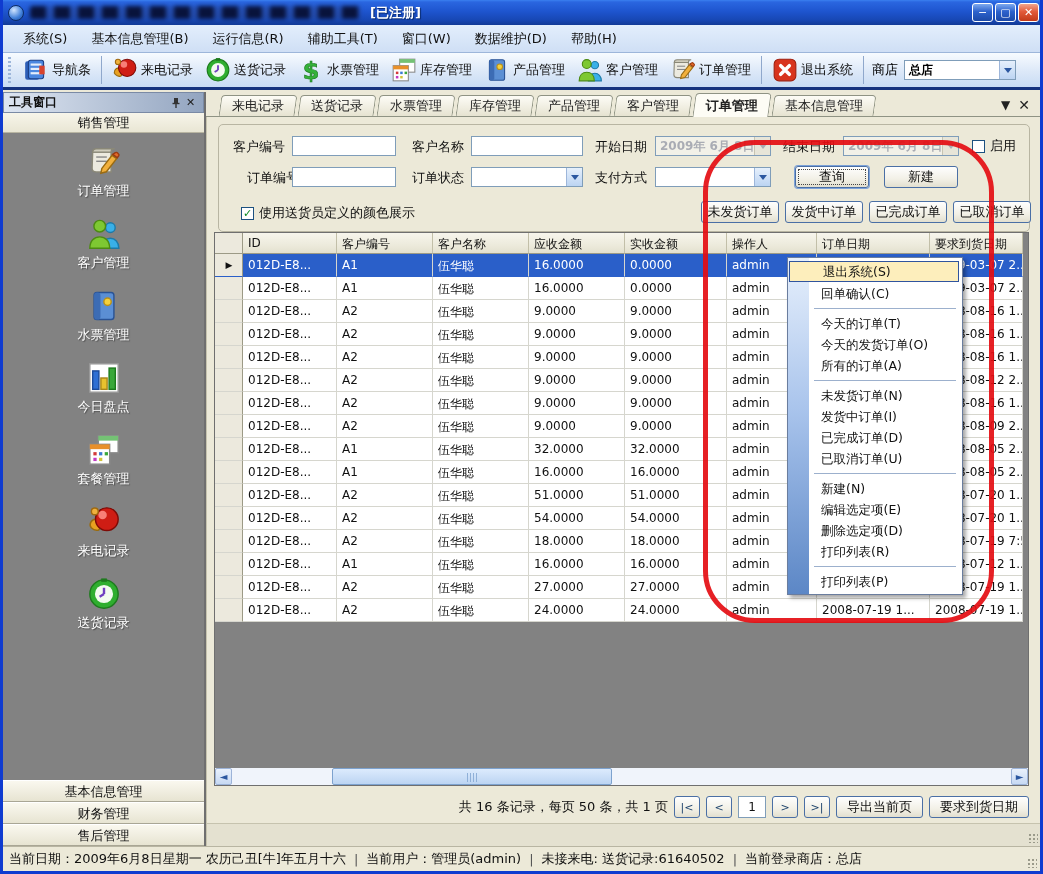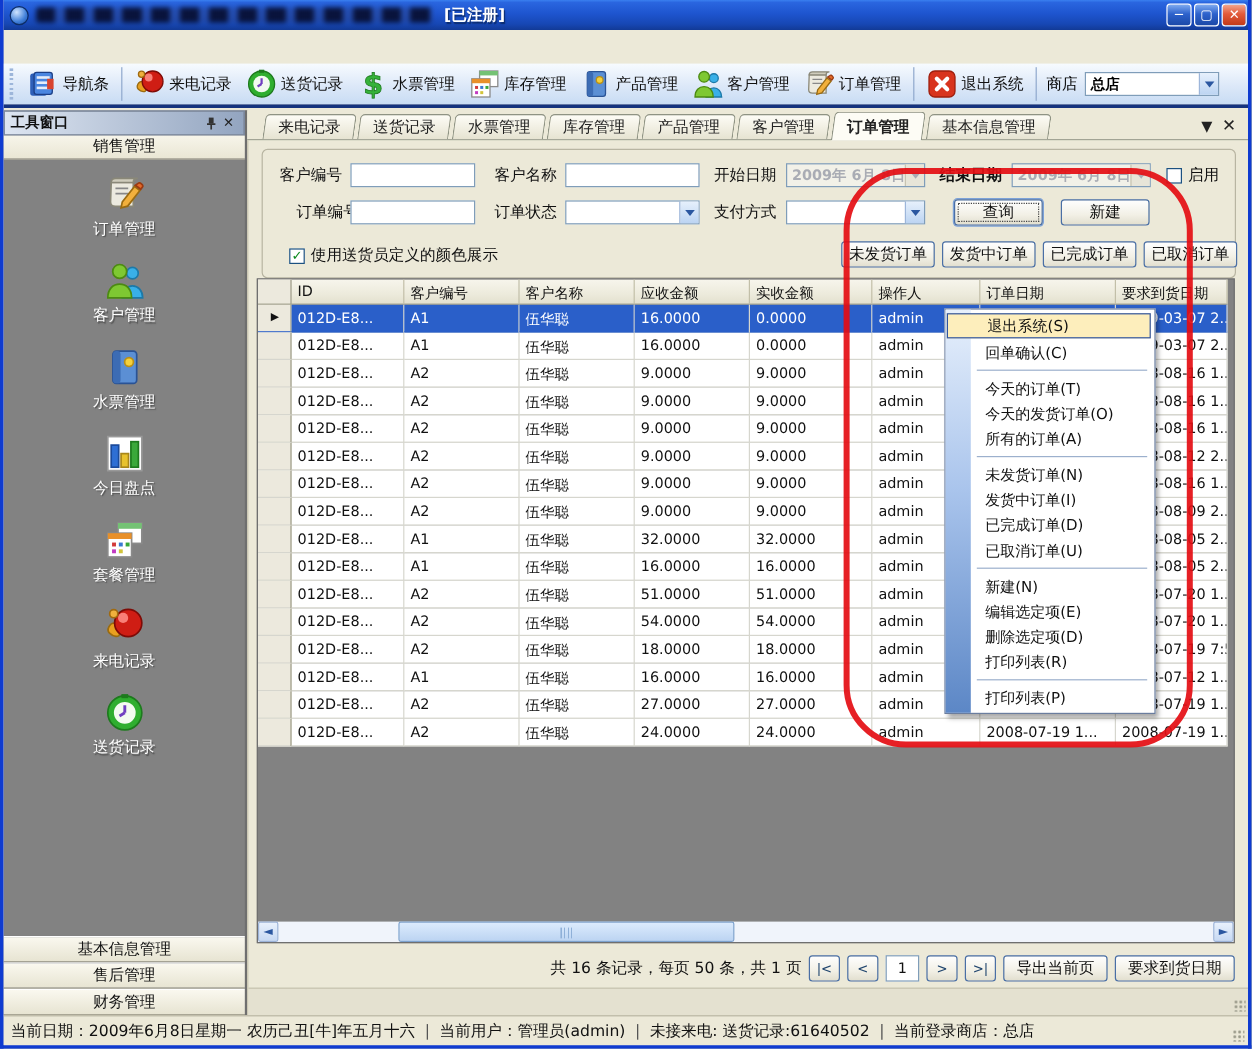--- a/index.html
+++ b/index.html
@@ -136,20 +136,29 @@
     <div class="app-icon"></div>
     <div class="title-redact"></div>
     <div class="title-reg">[已注册]</div>
     <div class="win-btns">
       <div class="win-btn">─</div>
       <div class="win-btn">▢</div>
       <div class="win-btn close">✕</div>
     </div>
   </div>
 
+  <div class="menubar" id="menubar">
+      <div class="menu-item">系统(S)</div>
+      <div class="menu-item">基本信息管理(B)</div>
+      <div class="menu-item">运行信息(R)</div>
+      <div class="menu-item">辅助工具(T)</div>
+      <div class="menu-item">窗口(W)</div>
+      <div class="menu-item">数据维护(D)</div>
+      <div class="menu-item">帮助(H)</div>
+    </div>
 
   <div class="toolbar" id="toolbar">
       <div class="grip"></div>
       <div class="tb-btn">
         <span style="display: inline-flex; width: 26px; height: 26px;">
           <svg viewBox="0 0 24 24" width="100%" height="100%">
             <rect x="2" y="4" width="13" height="17" rx="2" fill="#2e5fb8"></rect>
             <rect x="5" y="3" width="14" height="17" rx="2" fill="#4a86e0" stroke="#1c3f86"></rect>
             <rect x="7" y="6" width="10" height="2" fill="#fff" opacity=".85"></rect>
             <rect x="7" y="10" width="10" height="2" fill="#fff" opacity=".85"></rect>
@@ -358,22 +367,22 @@
               <line x1="12" y1="12" x2="12" y2="7.6" stroke="#7040c0" stroke-width="1.7"></line>
               <line x1="12" y1="12" x2="8.9" y2="13.9" stroke="#7040c0" stroke-width="1.7"></line>
               <rect x="10" y="1" width="4" height="2.4" fill="#1d7a1d"></rect>
             </svg>
           </span>
           <div class="lbl">送货记录</div>
         </div>
       </div>
     <div class="bottom-groups" id="bottomgroups">
         <div class="group-bar">基本信息管理</div>
+        <div class="group-bar">财务管理</div>
         <div class="group-bar">售后管理</div>
-        <div class="group-bar">财务管理</div>
       </div>
   </div>
 
   <div class="tabstrip" id="tabstrip">
       <div class="tab">
         <span>来电记录</span>
       </div>
       <div class="tab">
         <span>送货记录</span>
       </div>
@@ -410,21 +419,21 @@
       <div class="f-input" style="left:252px;top:11px;width:112px;"></div>
       <div class="f-label" style="left:376px;top:12px;">开始日期</div>
       <div class="f-combo" style="left:436px;top:11px;width:116px;">
         <div class="combo disabled" style="height:20px;">
             <span class="val">2009年 6月 8日</span>
             <span class="arrow-box">
               <span class="tri-down"></span>
             </span>
           </div>
       </div>
-      <div class="f-label" style="left:564px;top:12px;font-weight:bold;">结束日期</div>
+      <div class="f-label" style="left:564px;top:12px;">结束日期</div>
       <div class="f-combo" style="left:624px;top:11px;width:116px;">
         <div class="combo disabled" style="height:20px;">
             <span class="val">2009年 6月 8日</span>
             <span class="arrow-box">
               <span class="tri-down"></span>
             </span>
           </div>
       </div>
       <div class="chk-row" style="left:753px;top:12px;">
         <span class="checkbox"></span>

